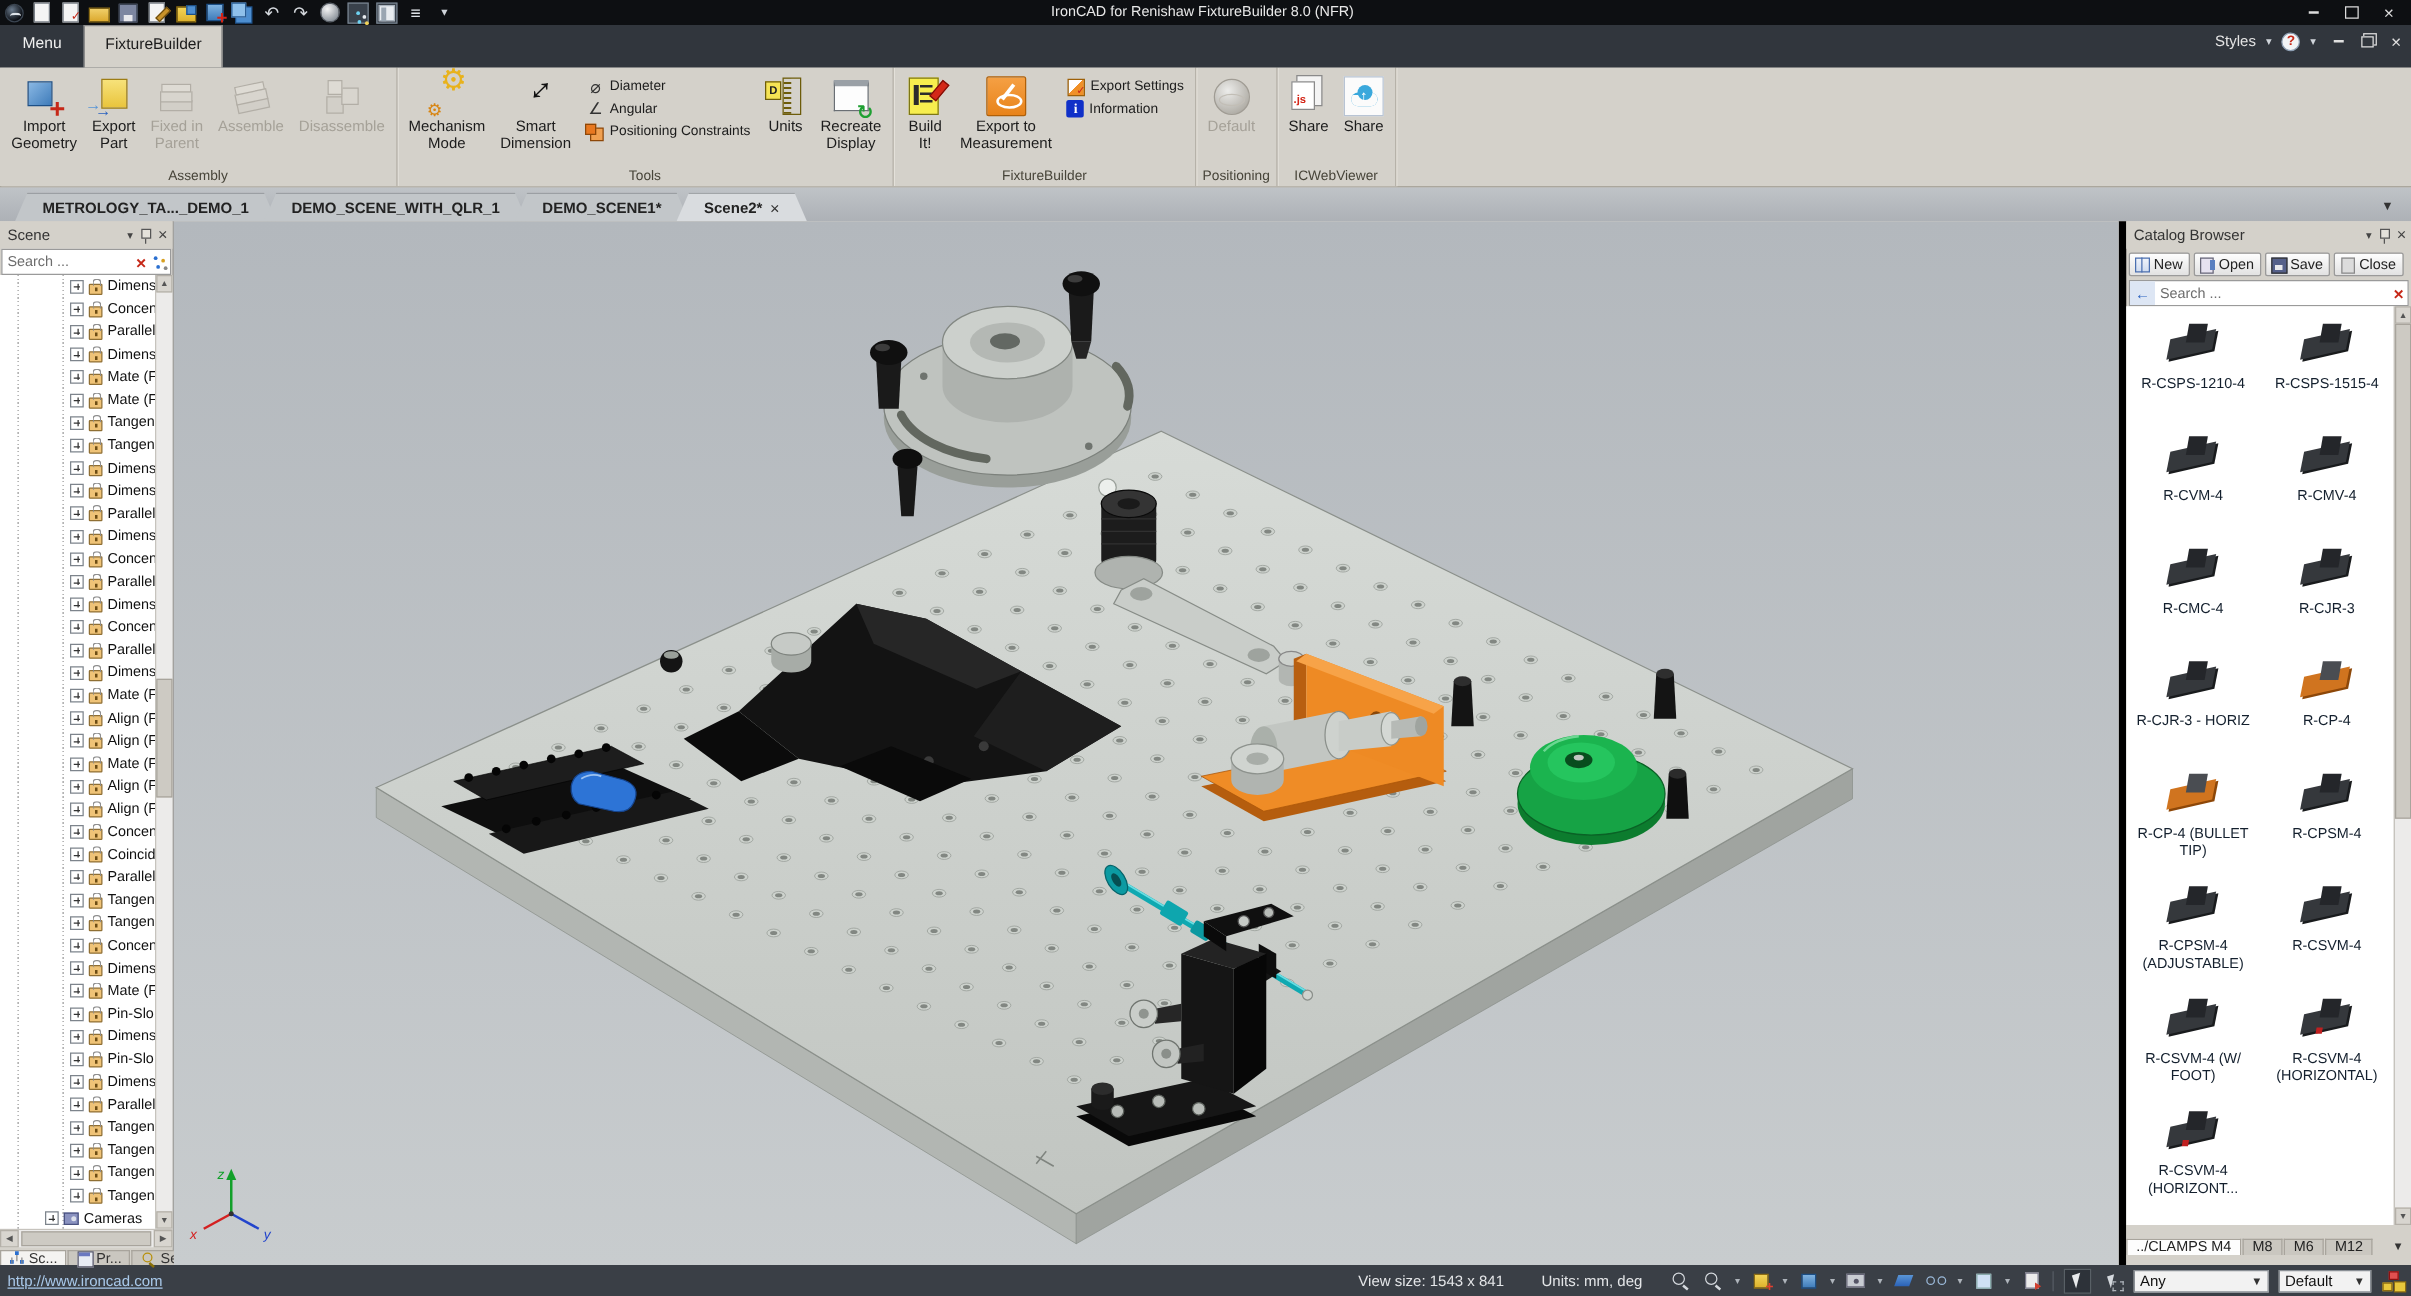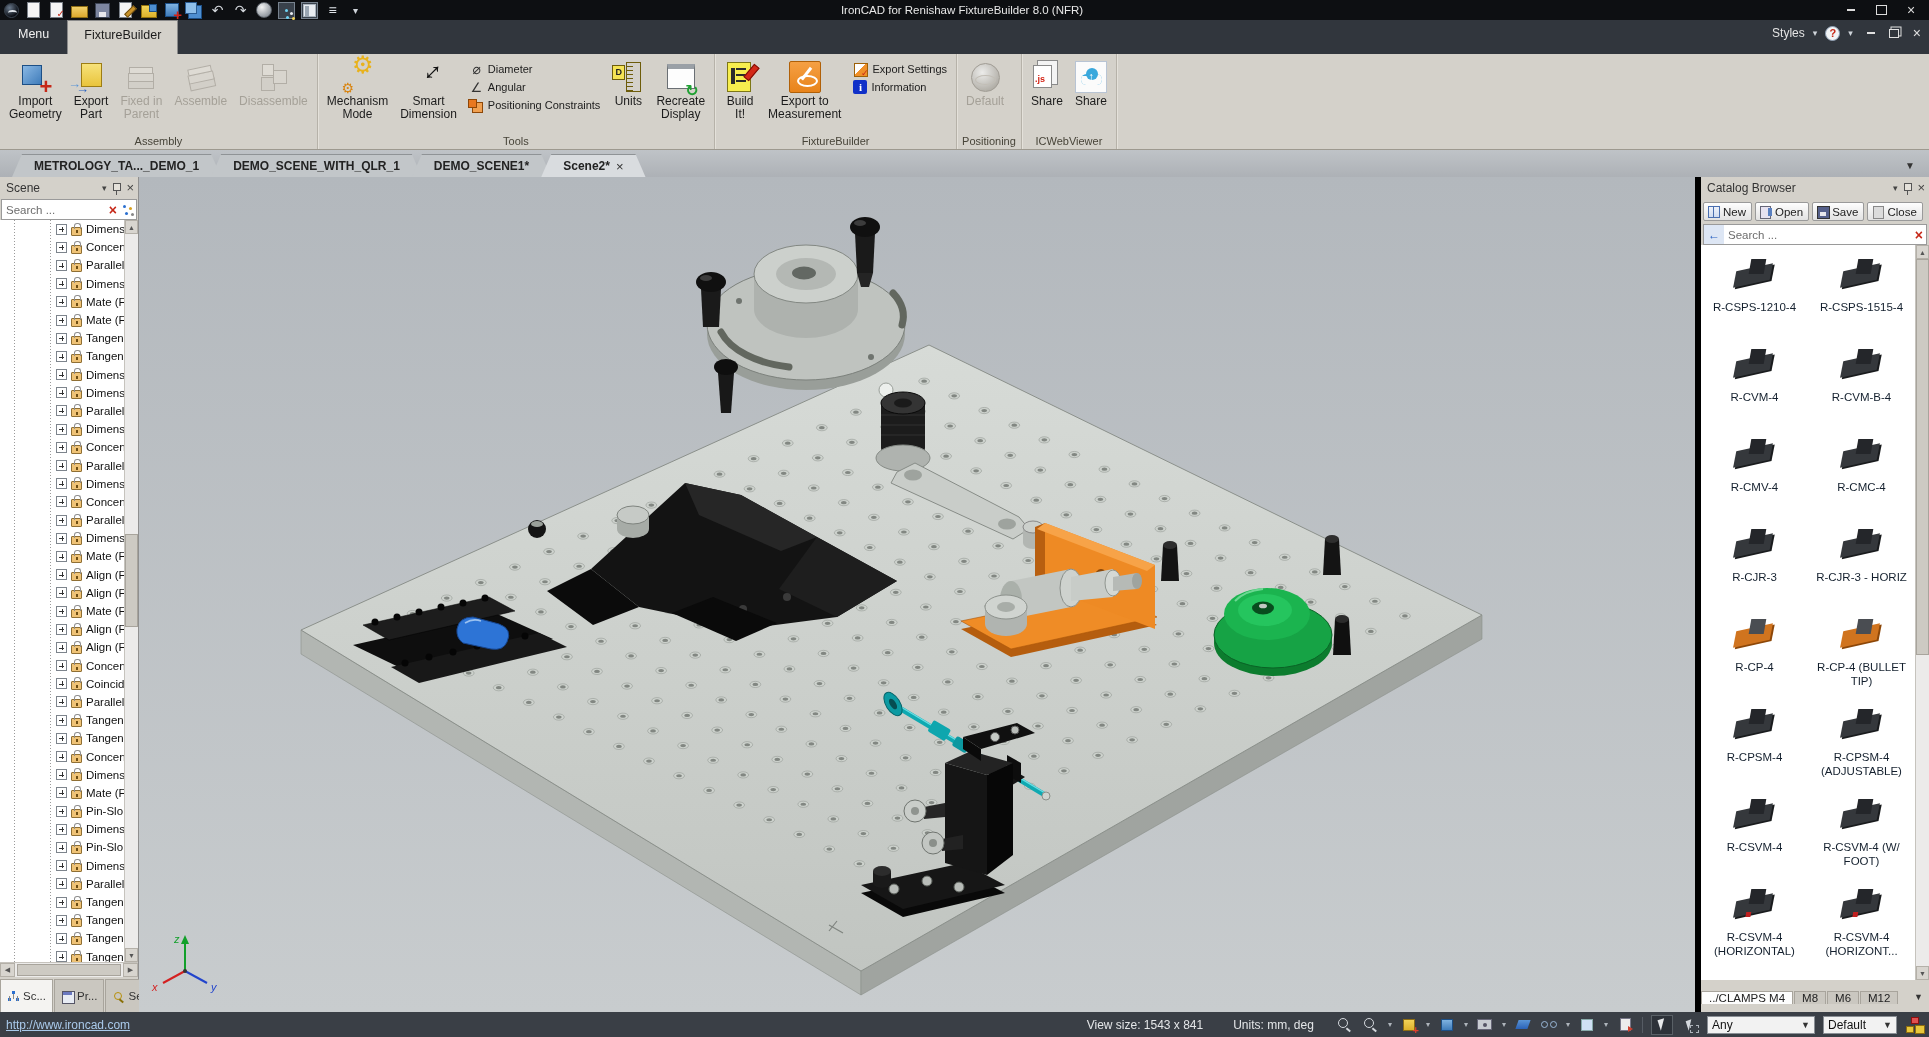--- a/index.html
+++ b/index.html
@@ -138,21 +138,21 @@
   .lock-icon::before { content:""; position:absolute; left:1.5px; top:-5px; width:5px; height:5px; border:1.5px solid #8f8f8f; border-bottom:none; border-radius:3px 3px 0 0; }
   .lock-icon::after { content:""; position:absolute; left:4px; top:2.5px; width:2px; height:3px; background:#6d4d14; }
   .cameras-icon { width:12px; height:10px; background:#8a92c0; border:1px solid #4a5280; position:relative; flex:none; }
   .cameras-icon::after { content:""; position:absolute; right:1px; top:2px; width:4px; height:4px; border-radius:50%; background:#dce0ec; }
   .vscroll { width:14px; flex:none; background:#ecebea; border-left:1px solid #c6c3bd; display:flex; flex-direction:column; }
   .sarrow { height:14px; background:#d8d5cf; border:1px solid #b4b0a8; color:#555; font-size:7px; display:flex; align-items:center; justify-content:center; flex:none; }
   .sthumb { background:#cdcac3; border:1px solid #a8a49c; width:100%; }
   .hscroll { height:15px; flex:none; background:#ecebea; border-top:1px solid #c6c3bd; display:flex; }
   .harrow { width:15px; height:100%; background:#d8d5cf; border:1px solid #b4b0a8; color:#555; font-size:7px; display:flex; align-items:center; justify-content:center; flex:none; }
   .hthumb { flex:1; background:#cdcac3; border:1px solid #a8a49c; margin:1px 2px; }
-  .panel-tabs { height:35px; flex:none; background:#d4d1ca; display:flex; align-items:stretch; padding-top:2px; gap:1px; }
+  .panel-tabs { height:14px; flex:none; background:#d4d1ca; display:flex; align-items:stretch; padding-top:2px; gap:1px; }
   .ptab { display:flex; align-items:center; gap:3px; padding:0 6px; font-size:11.5px; color:#333; border:1px solid #a8a49c; border-bottom:none; background:#cac7c0; }
   .ptab.active { background:#f4f3f1; }
   .pticon { width:13px; height:13px; position:relative; flex:none; }
   .scene-tab-icon::before { content:""; position:absolute; left:5px; top:1px; width:3px; height:3px; background:#2a6fd0; box-shadow:-4px 7px 0 #2a6fd0, 4px 7px 0 #2a6fd0; }
   .scene-tab-icon::after { content:""; position:absolute; left:6px; top:4px; width:1px; height:5px; background:#888; box-shadow:-4px 2px 0 #888, 4px 2px 0 #888; }
   .properties-tab-icon::before { content:""; position:absolute; left:1px; top:1px; width:11px; height:11px; border:1px solid #556; background:#e8ecf4; }
   .properties-tab-icon::after { content:""; position:absolute; left:2px; top:2px; width:9px; height:3px; background:#6a78c0; }
   .search-tab-icon::before { content:""; position:absolute; left:2px; top:2px; width:6px; height:6px; border:1.5px solid #b8900a; border-radius:50%; }
   .search-tab-icon::after { content:""; position:absolute; right:1px; bottom:1px; width:5px; height:1.5px; background:#8a7008; transform:rotate(40deg); }
 
@@ -1552,27 +1552,20 @@
             </div>
 
             <div class="citem">
               <div class="cthumb dark">
                 <span class="cth-a"></span>
                 <span class="cth-b"></span>
               </div>
               <div class="clabel">R-CVM-4</div>
             </div>
 
-            <div class="citem">
-              <div class="cthumb dark">
-                <span class="cth-a"></span>
-                <span class="cth-b"></span>
-              </div>
-              <div class="clabel">R-CVM-B-4</div>
-            </div>
 
             <div class="citem">
               <div class="cthumb dark">
                 <span class="cth-a"></span>
                 <span class="cth-b"></span>
               </div>
               <div class="clabel">R-CMV-4</div>
             </div>
 
             <div class="citem">

